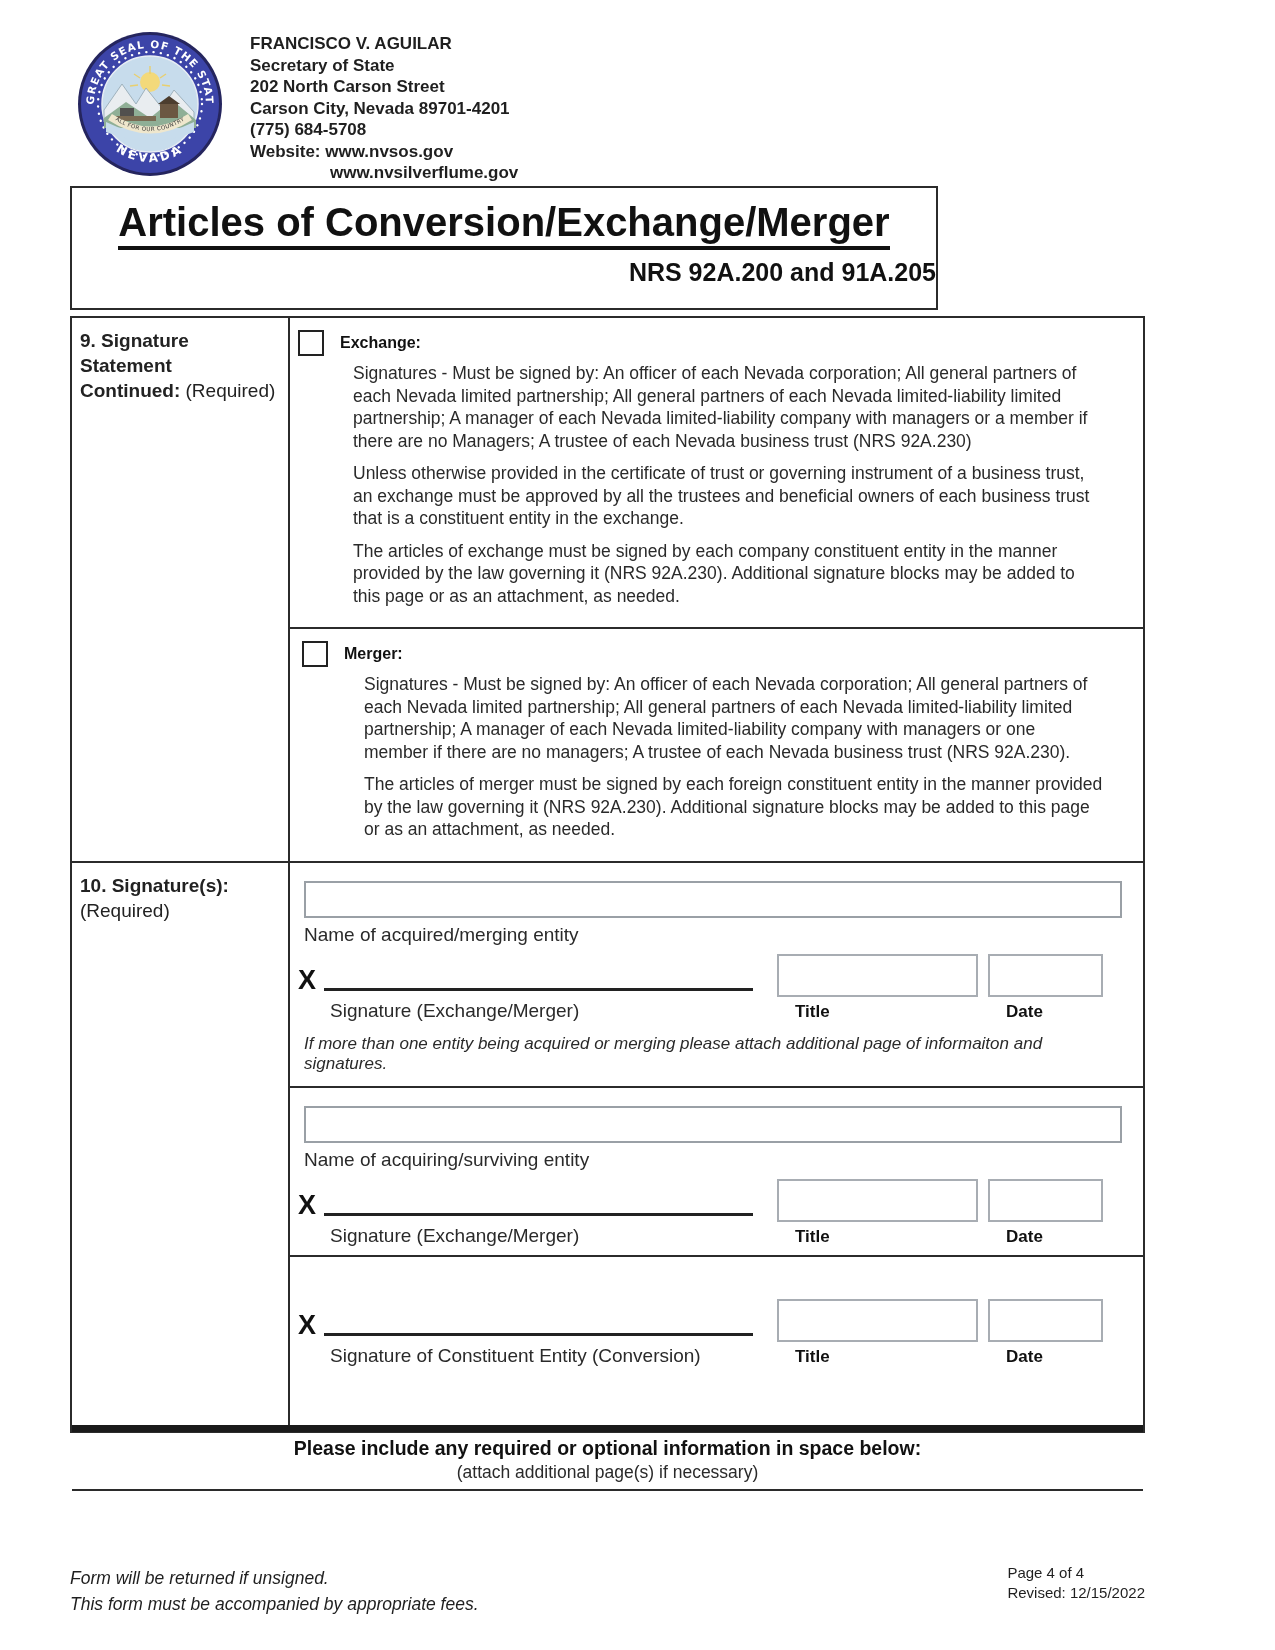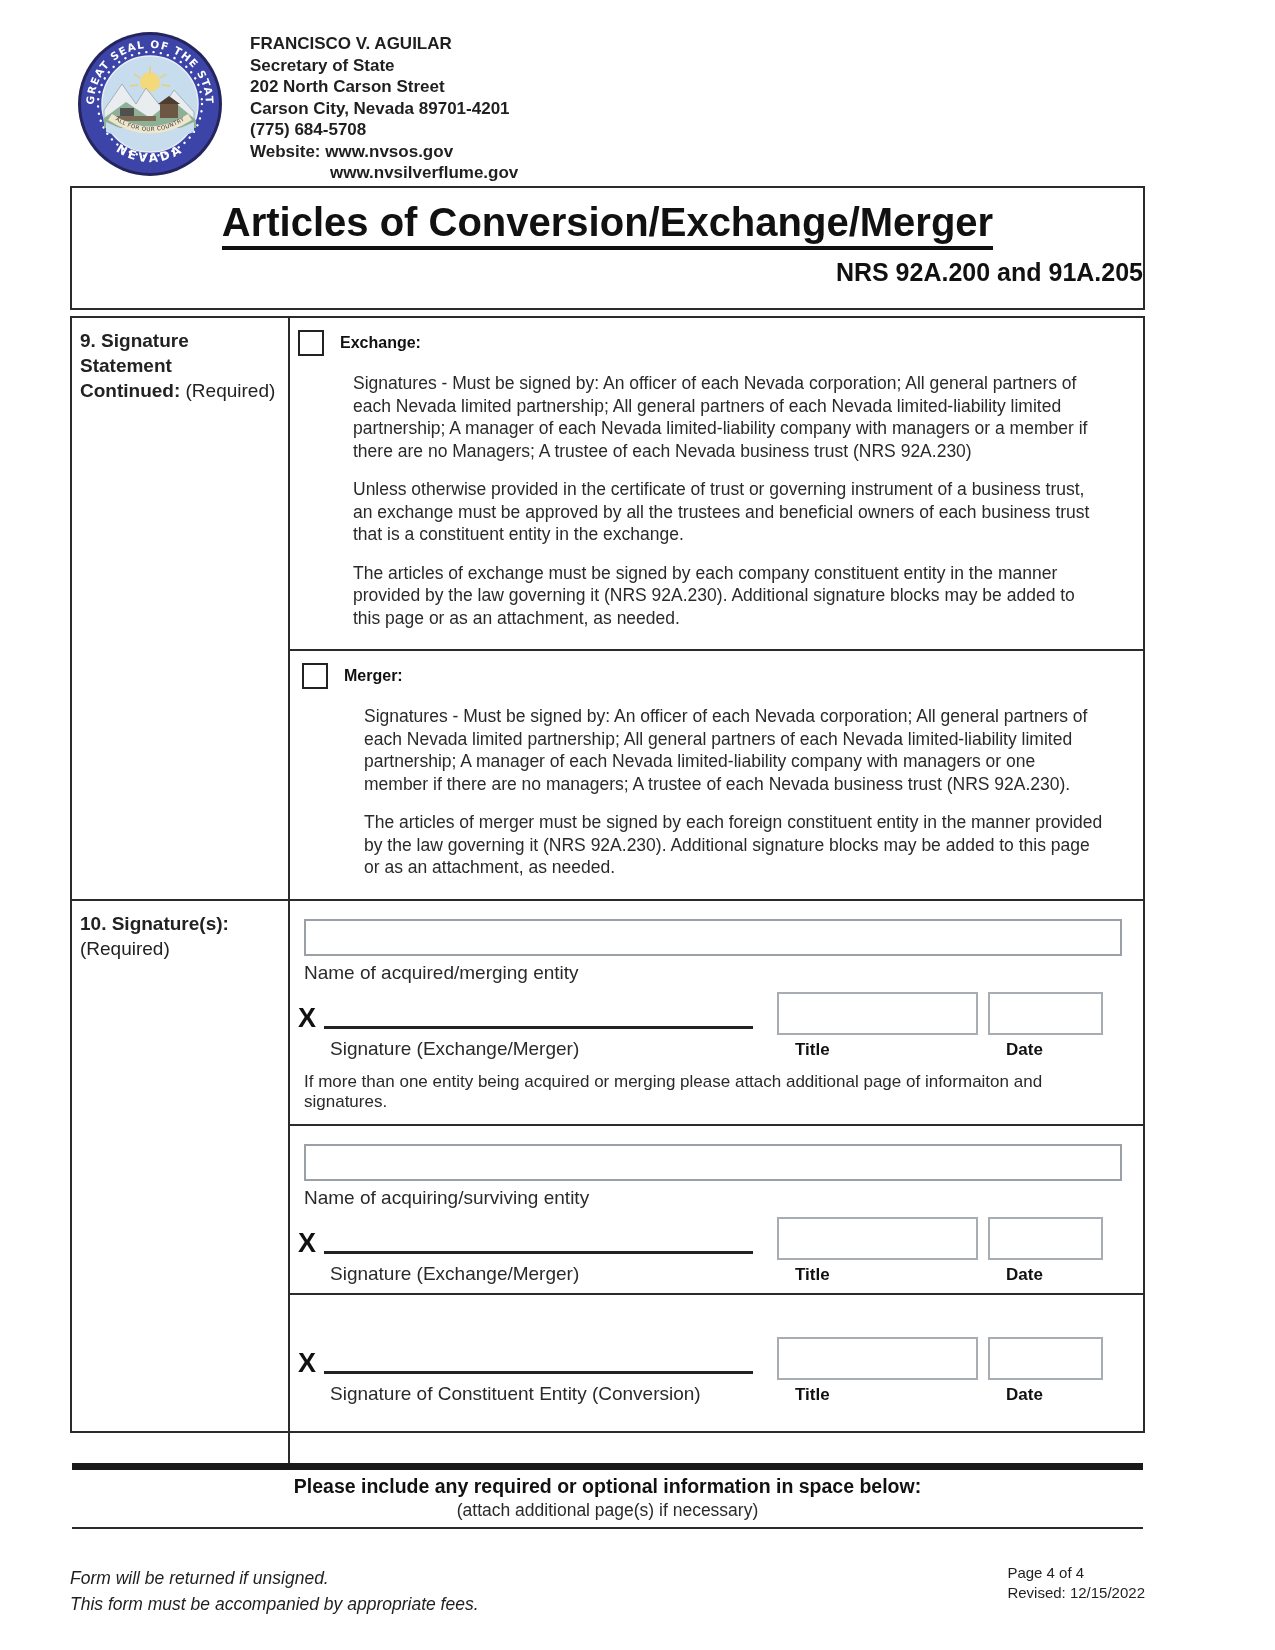--- a/index.html
+++ b/index.html
@@ -18,21 +18,21 @@
   
   .seal-wrap { position: absolute; left: 76px; top: 30px; width: 148px; height: 148px; }
   .header-text {
     position: absolute; left: 250px; top: 33px;
     font-weight: bold; font-size: 17px; line-height: 21.5px; color: #1f1f1f;
   }
   .header-text .indent { padding-left: 80px; }
 
   
   .title-box {
-    position: absolute; left: 70px; top: 186px; width: 1075px; height: 124px;
+    position: absolute; left: 70px; top: 186px; width: 868px; height: 124px;
     border: 2px solid #2b2b2b; text-align: center;
   }
   .form-title {
     display: inline-block; margin-top: 12px;
     font-size: 40px; font-weight: bold; color: #111;
     border-bottom: 4px solid #111; padding-bottom: 2px; line-height: 1.1;
   }
   .form-subtitle { margin-top: 8px; font-size: 25px; font-weight: bold; color: #111; text-align: right; }
 
   
@@ -54,21 +54,21 @@
   .subsection { padding: 8px 40px 10px 8px; }
   .subsection.exchange { min-height: 253px; border-bottom: 2px solid #2b2b2b; }
   .subsection.merger   { min-height: 223px; padding-left: 12px; }
   .check-head { display: flex; align-items: center; margin: 4px 0 2px 0; }
   .checkbox {
     width: 26px; height: 26px; border: 2.5px solid #222; background: #fff;
     flex: 0 0 26px; cursor: pointer;
   }
   .check-title { font-size: 16px; font-weight: bold; margin-left: 16px; color: #111; }
   .subsection p {
-    margin: 16px 0 10px 55px;
+    margin: 6px 0 10px 55px;
     font-size: 17.5px; line-height: 22.5px; color: #2a2a2a;
   }
   .subsection.merger p { margin-left: 62px; }
 
   
   .row10 { border-top: 2px solid #2b2b2b; }
   .sig-block { padding: 8px 40px 8px 8px; }
   .sig-block.b1 { min-height: 178px; border-bottom: 2px solid #2b2b2b; }
   .sig-block.b2 { min-height: 160px; border-bottom: 2px solid #2b2b2b; }
   .sig-block.b3 { min-height: 168px; }
@@ -88,21 +88,21 @@
   }
   .sig-caption { margin: 6px 0 0 32px; font-size: 19px; color: #2a2a2a; }
   .field { display: flex; flex-direction: column; }
   .field-title { width: 224px; margin-left: 24px; }
   .field-date  { width: 128px; margin-left: 10px; }
   .field-box {
     height: 43px; border: 2px solid #a8adb3; background: #fff; width: 100%;
     font-size: 17px; font-family: "Liberation Sans", sans-serif; padding: 0 6px; outline: none;
   }
   .field-label { font-weight: bold; font-size: 17px; margin: 5px 0 0 18px; color: #111; }
-  .attach-note { margin: 12px 0 4px 6px; font-size: 17px; color: #2a2a2a; }
+  .attach-note { margin: 12px 0 4px 6px; font-style: italic; font-size: 17px; color: #2a2a2a; }
   .pad-top { padding-top: 26px; }
 
   
   .bottom-note {
     border-top: 7px solid #1a1a1a; border-bottom: 2px solid #2b2b2b;
     text-align: center; padding: 5px 0 6px 0;
   }
   .bottom-note .head { font-size: 19.5px; font-weight: bold; color: #111; }
   .bottom-note .sub { font-size: 17.5px; margin-top: 2px; color: #2a2a2a; }
   .blank-space { height: 166px; }

